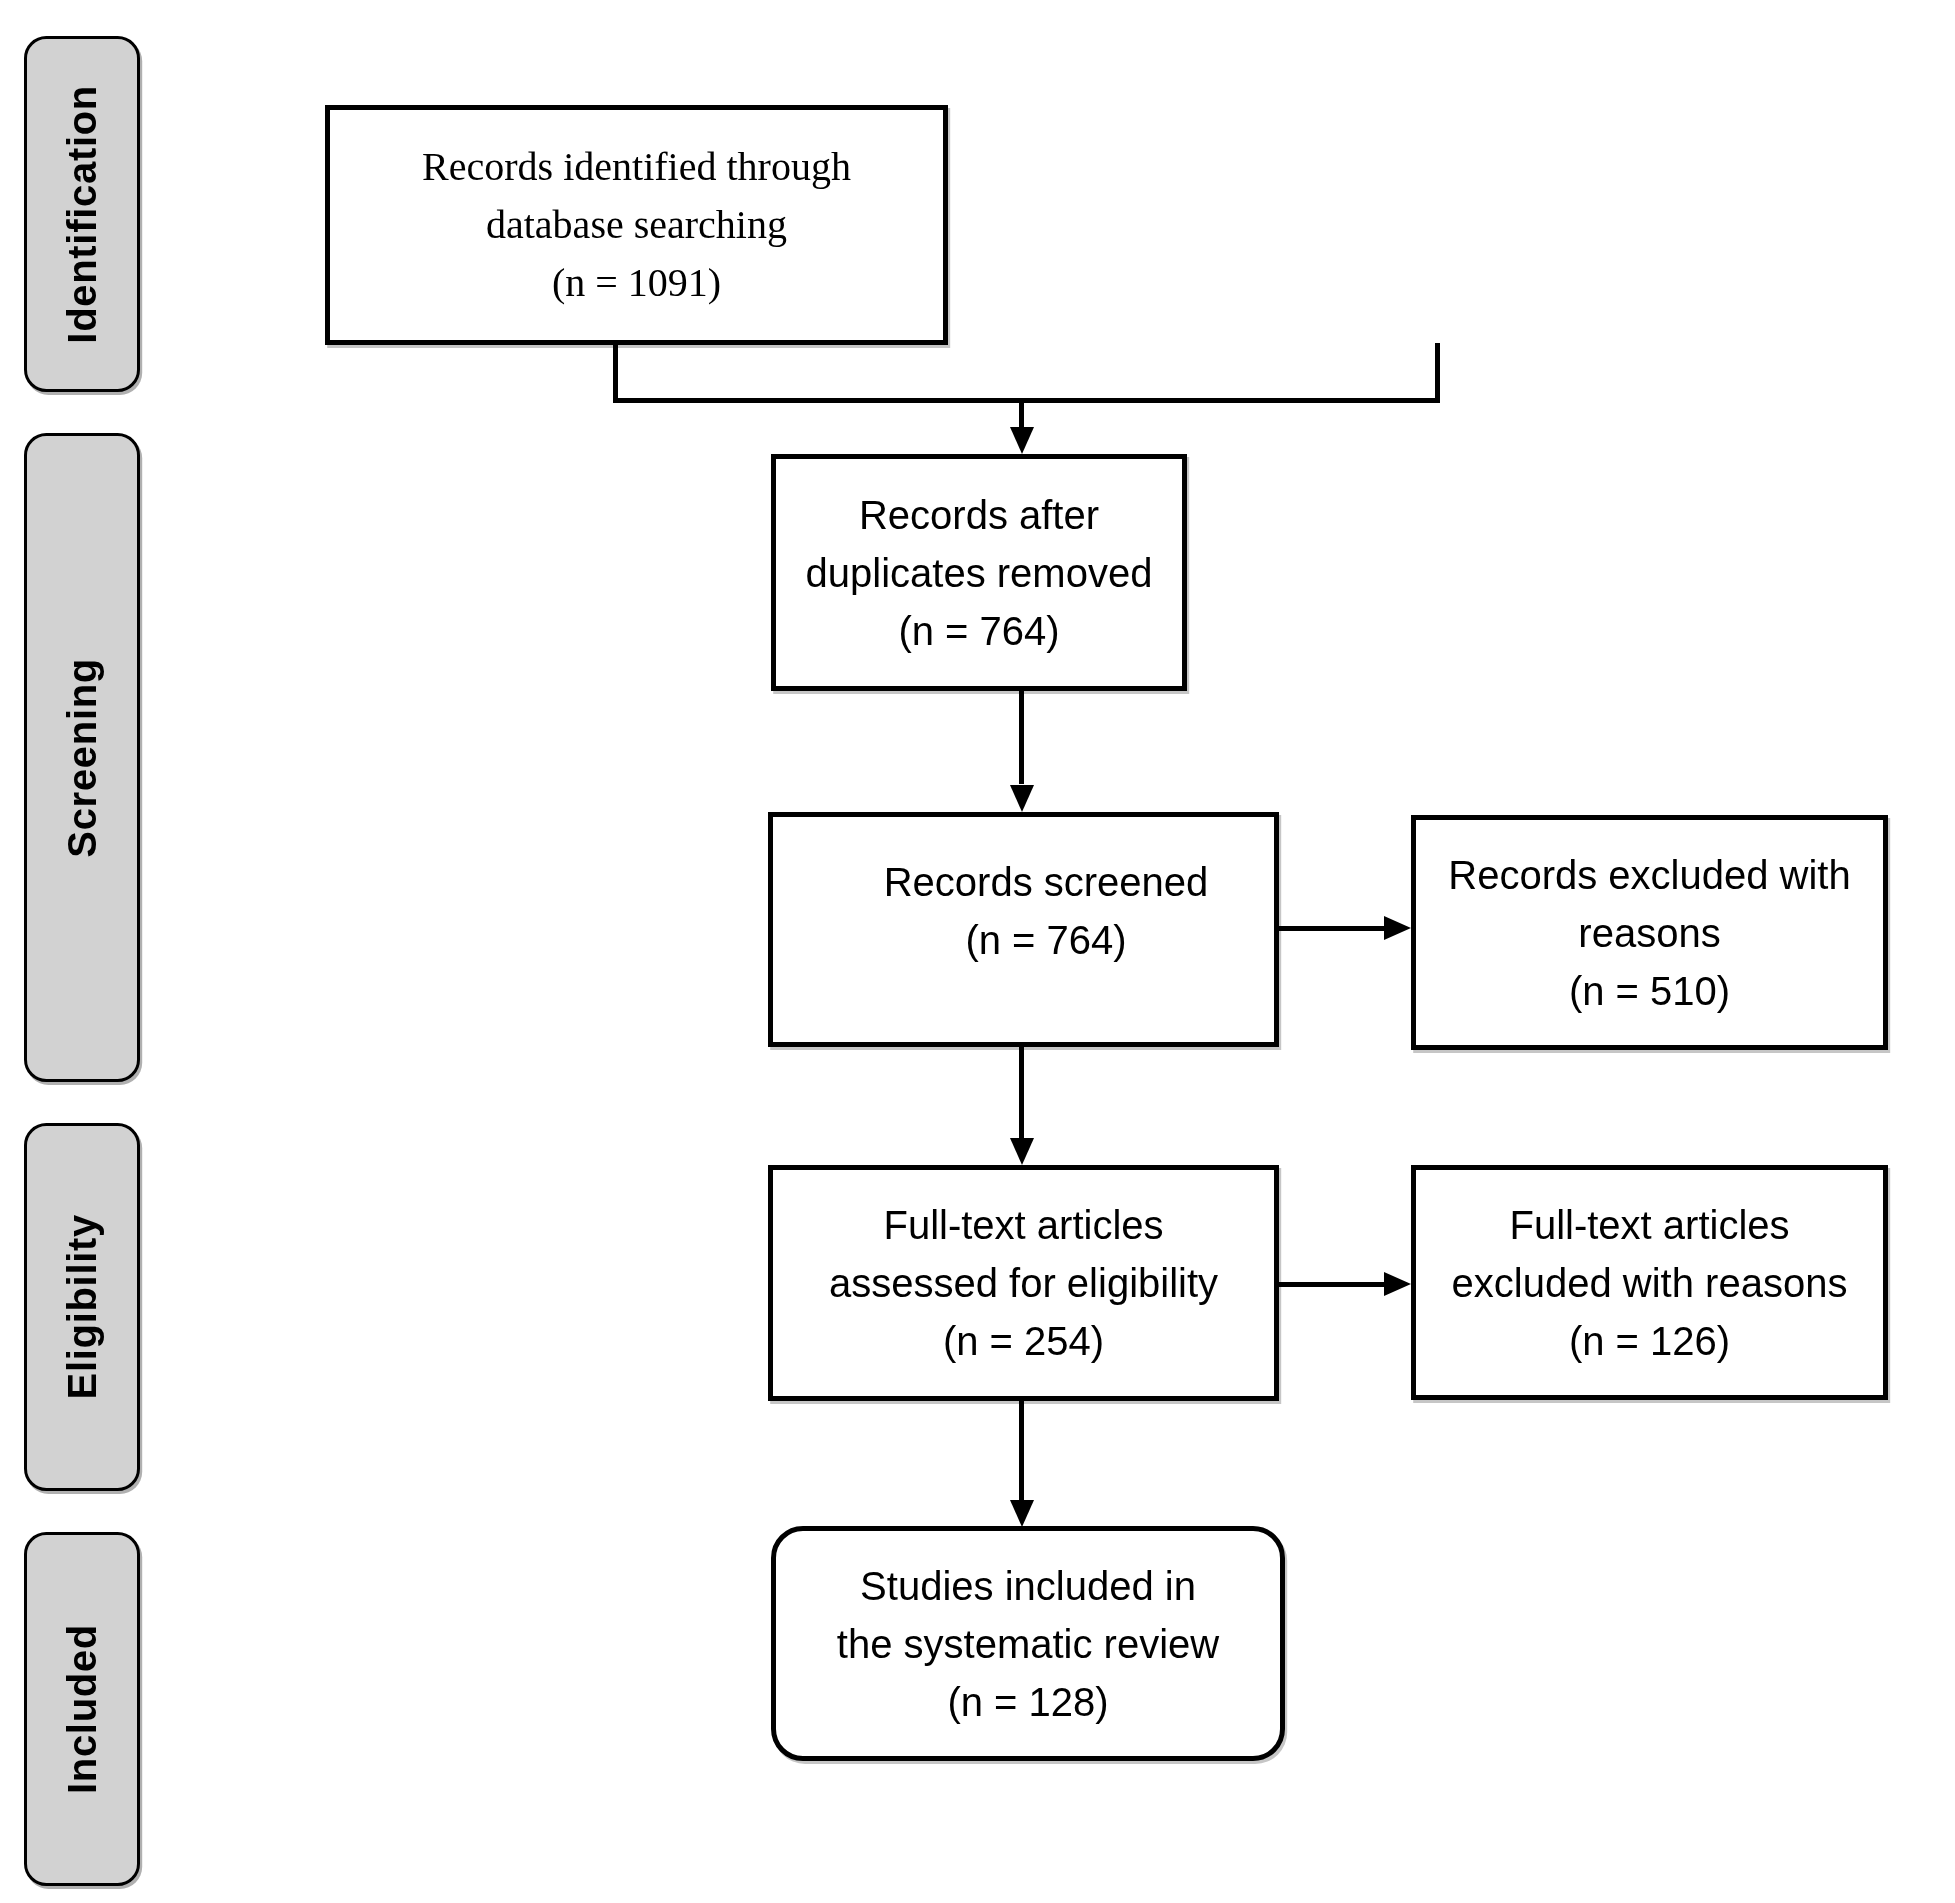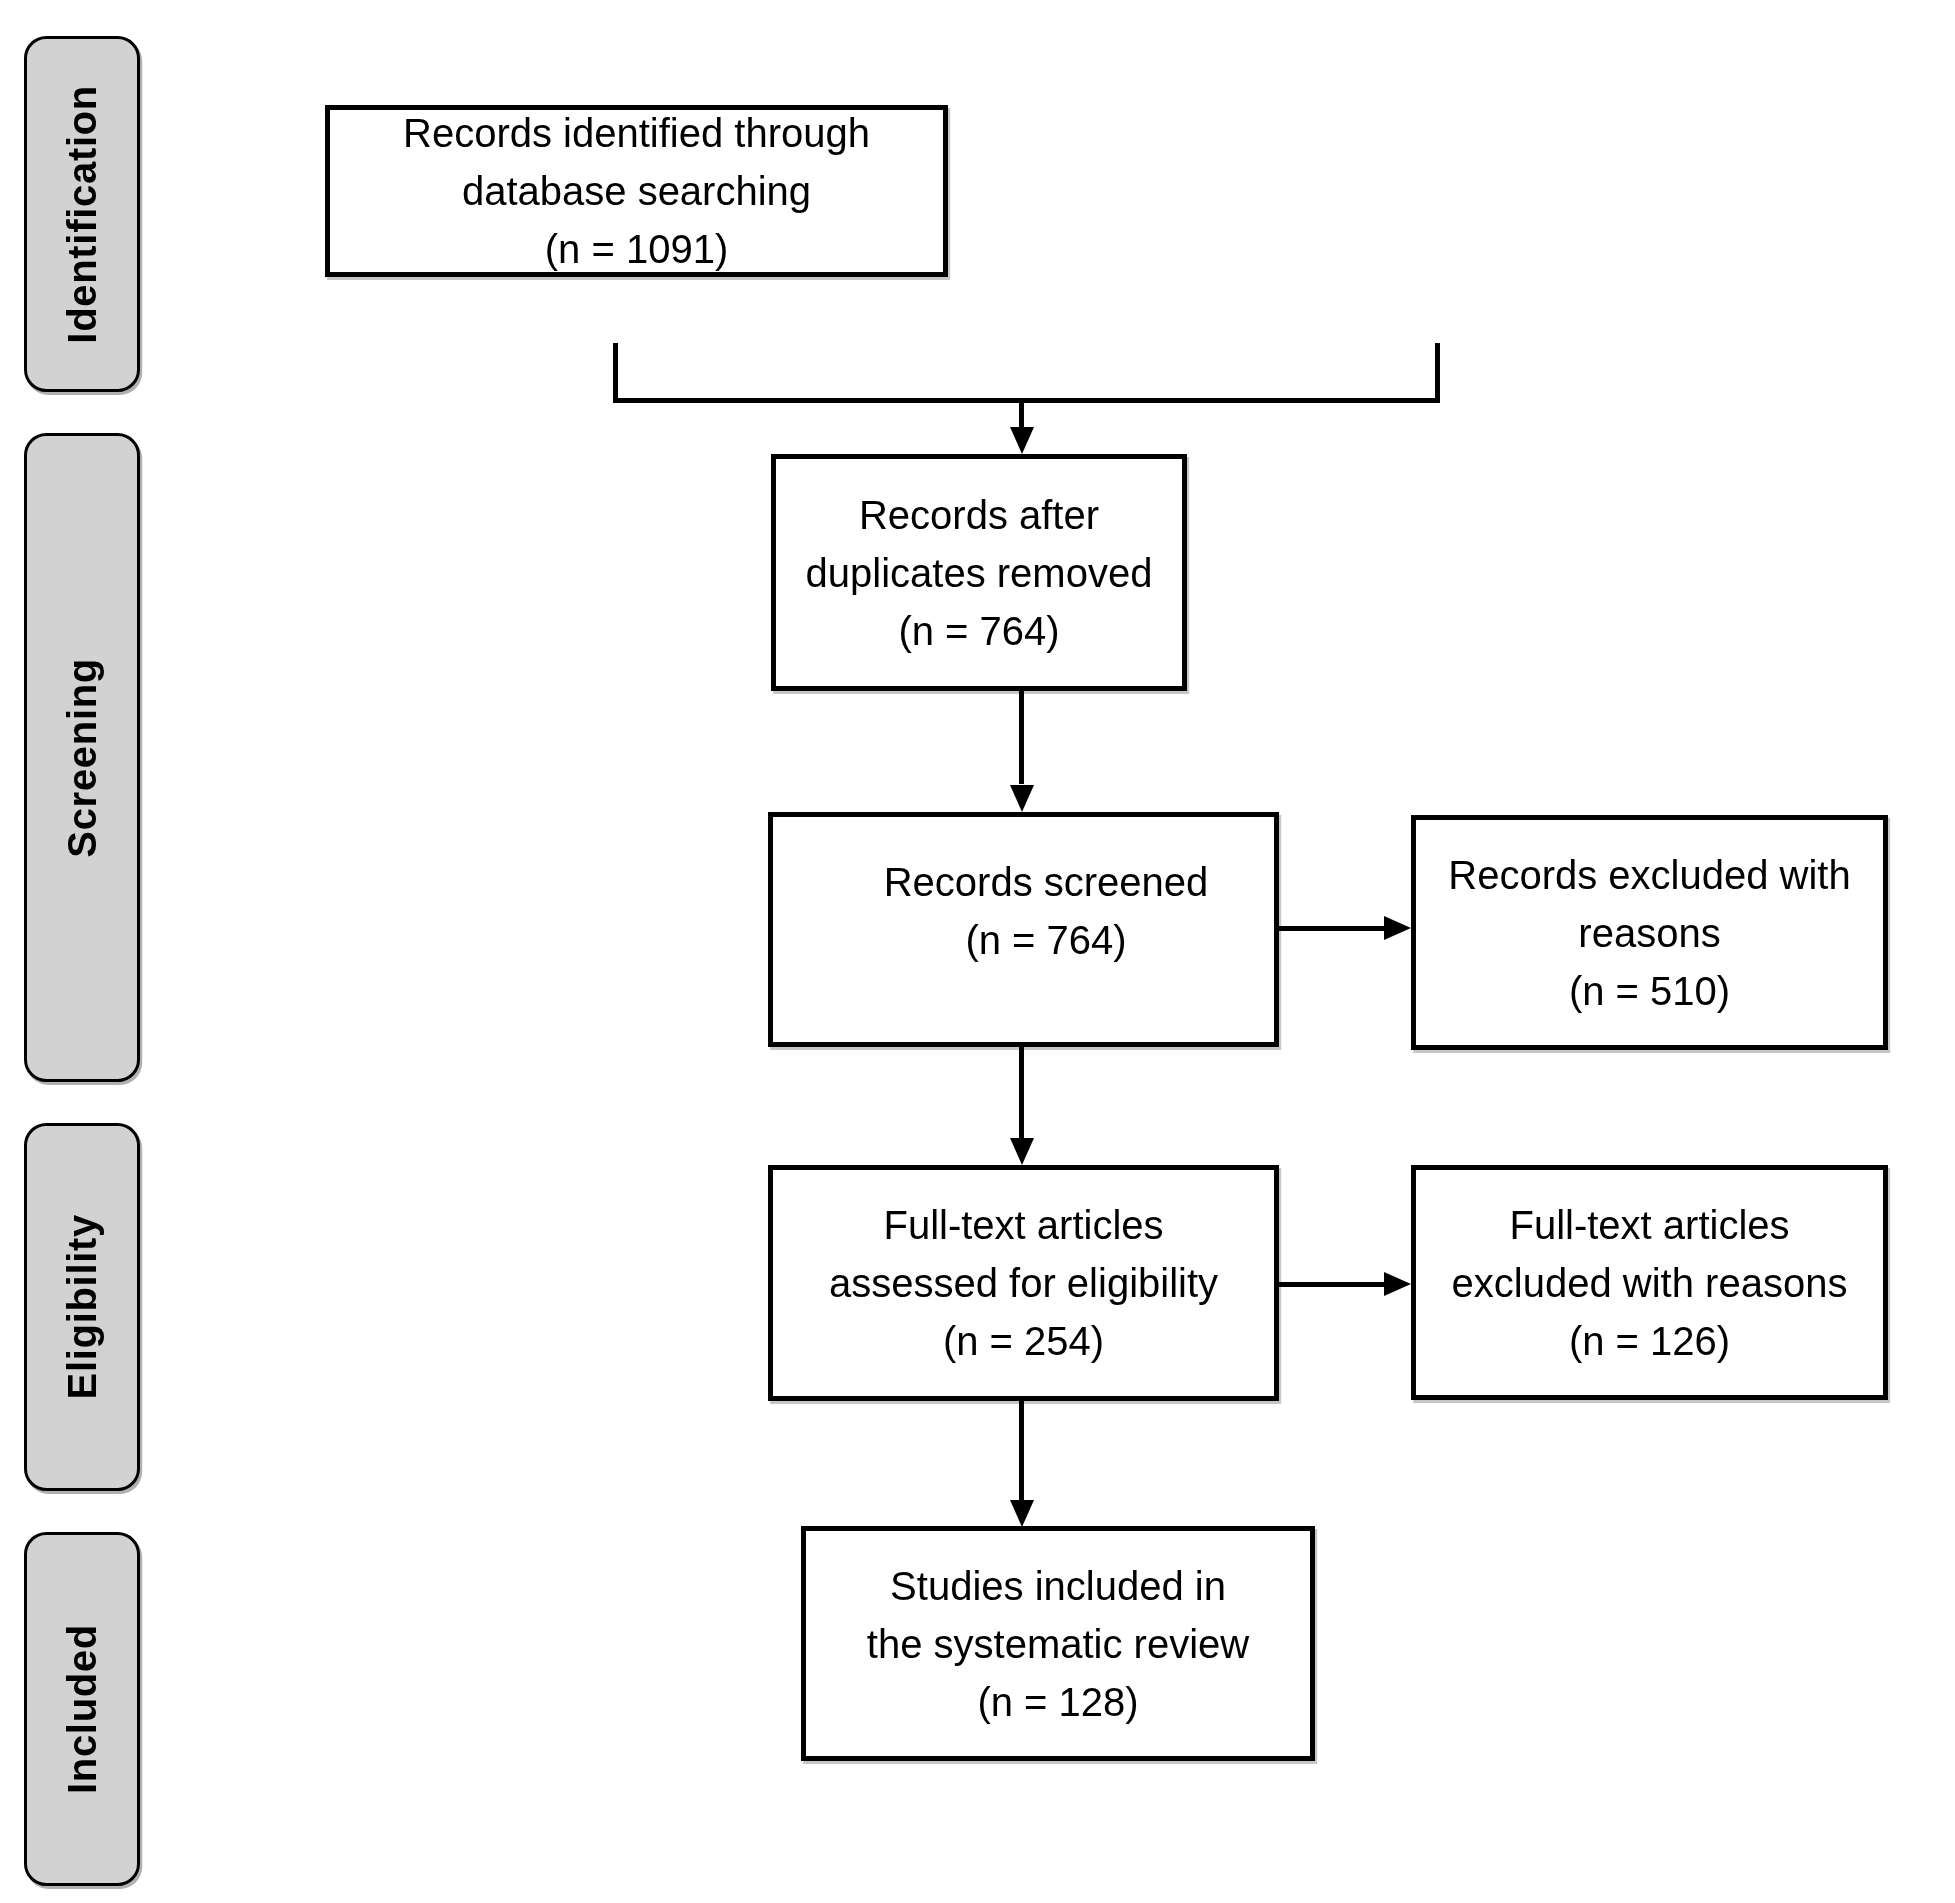--- a/index.html
+++ b/index.html
@@ -78,21 +78,21 @@
   <div class="stage" style="top:433px; height:649px;">
     <span class="stage-label">Screening</span>
   </div>
   <div class="stage" style="top:1123px; height:368px;">
     <span class="stage-label">Eligibility</span>
   </div>
   <div class="stage" style="top:1532px; height:354px;">
     <span class="stage-label">Included</span>
   </div>
 
-  <div class="flowbox" style="left:325px; top:105px; width:623px; height:172px;">
+  <div class="flowbox" style="left:325px; top:105px; width:623px; height:240px;font-family:Liberation Serif, serif;">
     <span>Records identified through
 database searching
 (n = 1091)</span>
   </div>
 
   <div class="line" style="left:613px; top:343px; width:5.2px; height:60px;"></div>
   <div class="line" style="left:1435px; top:343px; width:5.2px; height:60px;"></div>
   <div class="line" style="left:613px; top:398px; width:827px; height:5.2px;"></div>
   <div class="line" style="left:1019px; top:402px; width:5.2px; height:27px;"></div>
   <div class="head-down" style="left:1010px; top:427px;"></div>
@@ -134,20 +134,20 @@
 
   <div class="flowbox" style="left:1411px; top:1165px; width:477px; height:235px;">
     <span>Full-text articles
 excluded with reasons
 (n = 126)</span>
   </div>
 
   <div class="line" style="left:1019px; top:1400px; width:5.2px; height:100px;"></div>
   <div class="head-down" style="left:1010px; top:1500px;"></div>
 
-  <div class="flowbox" style="left:801px; top:1526px; width:514px; height:235px;">
+  <div class="flowbox" style="left:771px; top:1526px; width:514px; height:235px;border-radius:32px;">
     <span>Studies included in
 the systematic review
 (n = 128)</span>
   </div>
 
 </div>
 
 
 </body></html>

